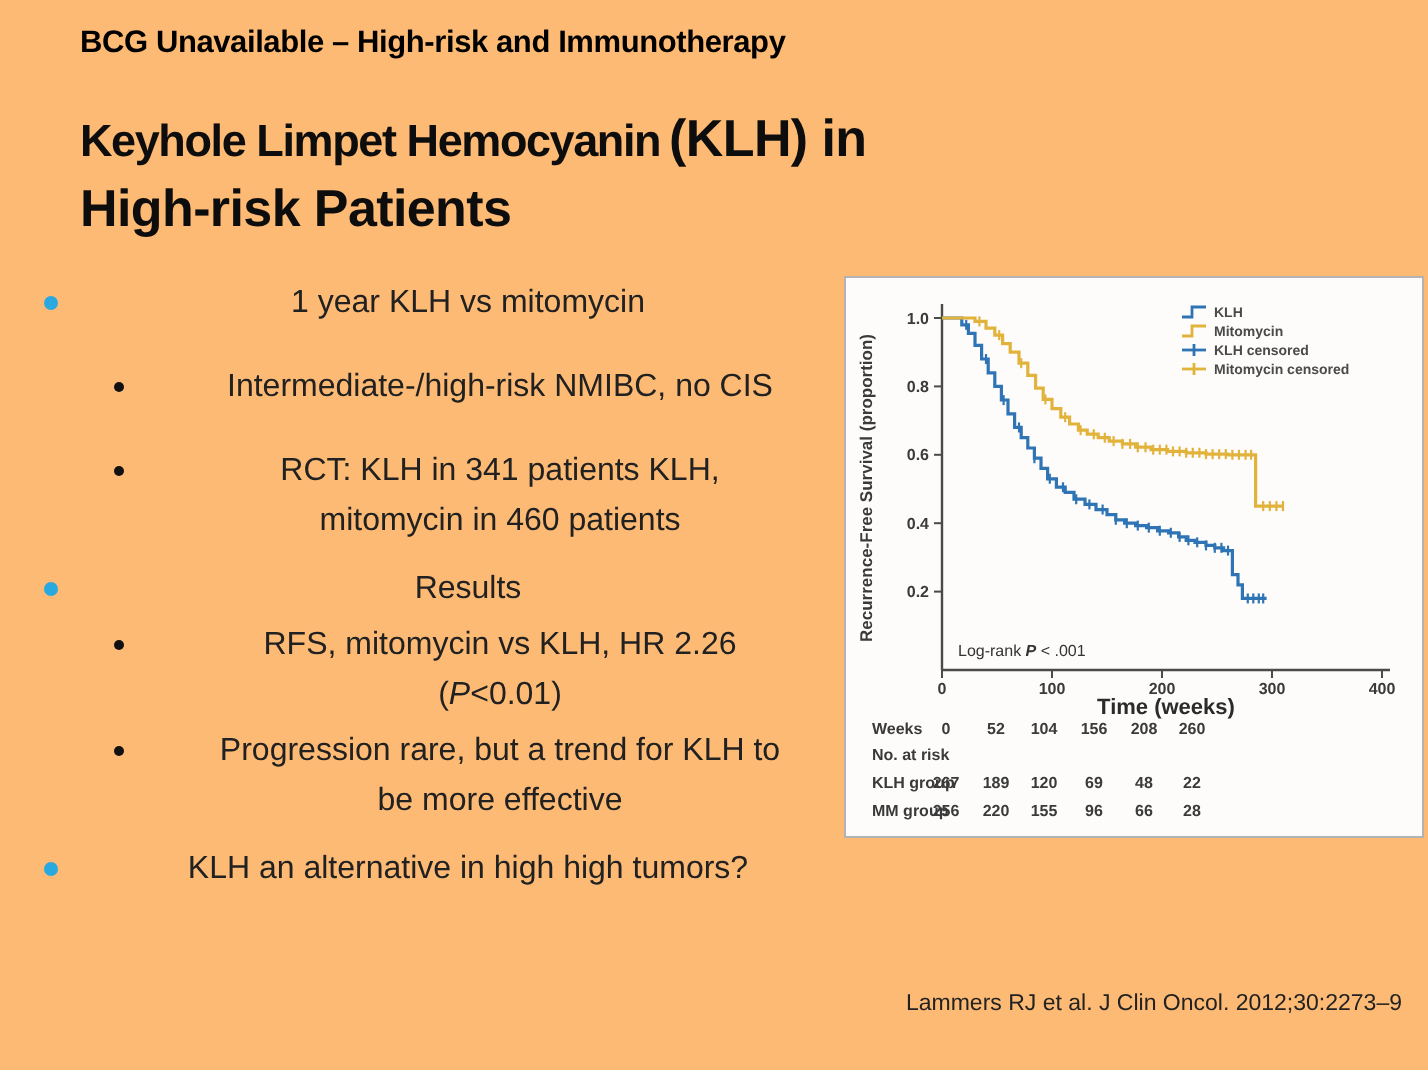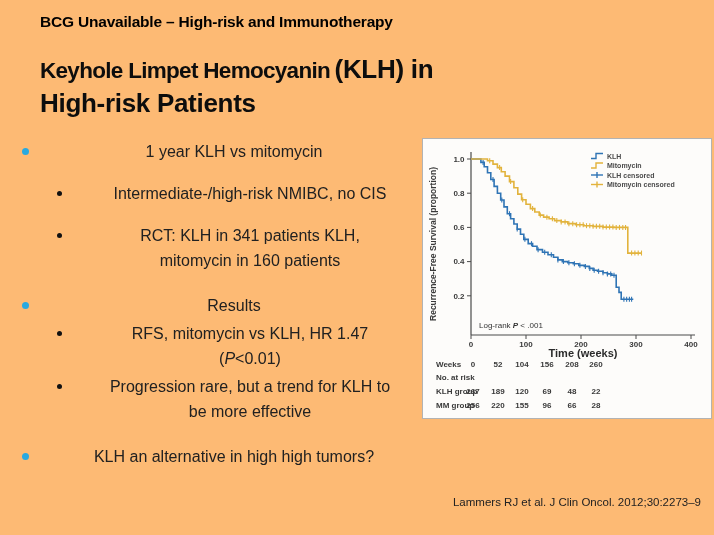--- a/index.html
+++ b/index.html
@@ -18,21 +18,21 @@
   }
   .t-narrow{font-size:22.5px;letter-spacing:-0.7px;}
   .t-big{font-size:26px;letter-spacing:-0.3px;}
   .bullets{
     position:absolute;left:14px;top:139px;width:414px;margin:0;padding:0;
     list-style:none;font-size:16px;line-height:25px;color:#212121;text-align:center;
   }
   .bullets li{position:relative;margin:0;}
   .bullets li.l1{padding-left:26px;}
   .bullets li.l2{padding-left:58px;margin-top:17px;}
-  .bullets li.gap{margin-top:20px;}
+  .bullets li.gap{margin-top:9px;}
   .bullets li.sgap{margin-top:3px;}
   .dot{position:absolute;border-radius:50%;display:block;}
   .l1 > .dot{left:8px;top:9px;width:7px;height:7px;}
   .l2 > .dot{left:43px;top:10px;width:5px;height:5px;background:#111;}
   .ital{font-style:italic;}
   .figure{
     position:absolute;left:422px;top:138px;width:290px;height:281px;
     background:#fdfcfa;border:1px solid #b3b3b3;box-sizing:border-box;
   }
   .figure svg{display:block;}
@@ -61,29 +61,29 @@
       <span class="dot dot-accent" style="background: rgb(41, 169, 224);"></span>
       <span>1 year KLH vs mitomycin</span>
     </li>
     <li class="l2">
       <span class="dot"></span>
       <span>Intermediate-/high-risk NMIBC, no CIS</span>
     </li>
     <li class="l2">
       <span class="dot"></span>
       <span>RCT: KLH in 341 patients KLH,</span><br>
-      <span>mitomycin in 160 patients</span>
+      <span>mitomycin in 460 patients</span>
     </li>
     <li class="l1 gap">
       <span class="dot dot-accent" style="background: rgb(41, 169, 224);"></span>
       <span>Results</span>
     </li>
     <li class="l2 sgap">
       <span class="dot"></span>
-      <span>RFS, mitomycin vs KLH, HR 1.47</span><br>
+      <span>RFS, mitomycin vs KLH, HR 2.26</span><br>
       <span>(</span><span class="ital">P</span><span>&lt;0.01)</span>
     </li>
     <li class="l2 sgap">
       <span class="dot"></span>
       <span>Progression rare, but a trend for KLH to</span><br>
       <span>be more effective</span>
     </li>
     <li class="l1 gap">
       <span class="dot dot-accent" style="background: rgb(41, 169, 224);"></span>
       <span>KLH an alternative in high high tumors?</span>

